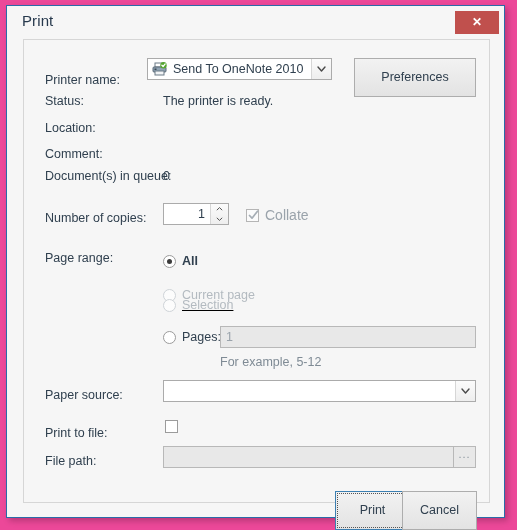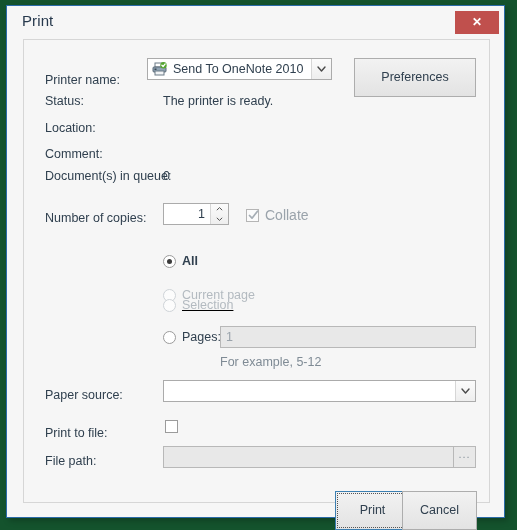--- a/index.html
+++ b/index.html
@@ -9,21 +9,21 @@
   }
   body {
     font-family: "Liberation Sans", sans-serif;
     -webkit-font-smoothing: antialiased;
   }
 
   #screen {
     position: relative;
     width: 517px;
     height: 530px;
-    background: #14532d;
+    background: #ec4899;
     overflow: hidden;
   }
 
   
   .dialog {
     position: absolute;
     left: 6px;
     top: 5px;
     width: 499px;
     height: 513px;
@@ -390,20 +390,23 @@
 
       <div class="checkline" style="left:222px; top:167px;">
         <span class="checkbox disabled">
           <svg class="tick" viewBox="0 0 11 13">
               <path d="M1.5 6.5 L4 9.2 L9.5 2.2" fill="none" stroke="#a6aeb5" stroke-width="1.7" stroke-linecap="round" stroke-linejoin="round"></path>
             </svg>
         </span>
         <span class="check-label dim">Collate</span>
       </div>
 
+      <div class="row col-label" style="top:208px;">
+        <span class="label">Page range:</span>
+      </div>
 
       <div class="radioline" style="left:139px; top:214px;font-weight:bold;">
         <span class="radio">
             <span class="dot"></span>
           </span>
         <span class="radio-label">All</span>
       </div>
 
       <div class="radioline" style="left:139px; top:248px;">
         <span class="radio disabled"></span>

